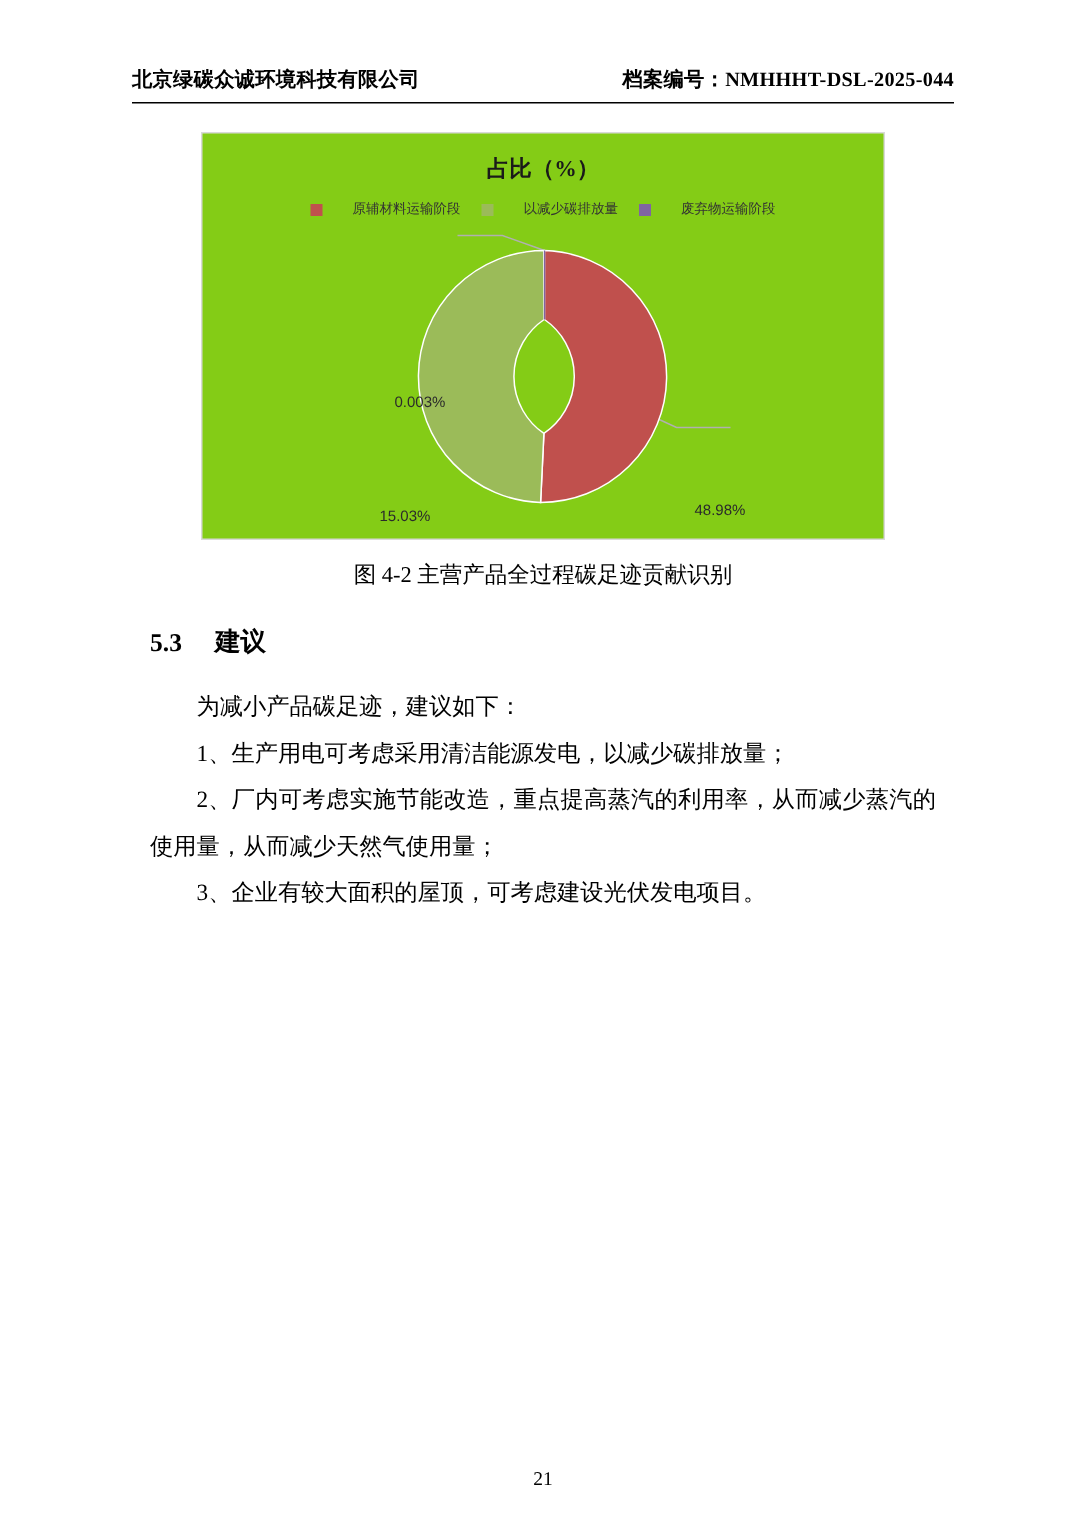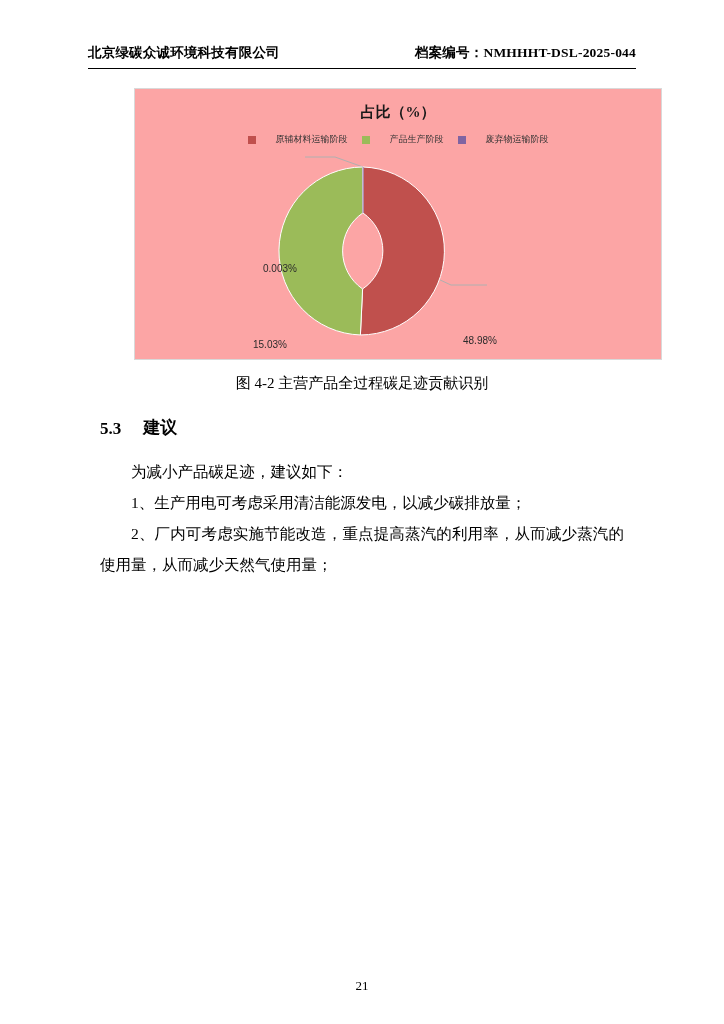--- a/index.html
+++ b/index.html
@@ -54,24 +54,24 @@
     width: 548px;
     height: 1px;
     background: #000;
   }
 
   
   .figure-box {
     position: absolute;
     left: 134px;
     top: 88px;
-    width: 528px;
+    width: 456px;
     height: 272px;
     border: 1px solid #d9d9d9;
-    background: #fca5a5;
+    background: #84cc16;
     box-sizing: border-box;
   }
   .chart-title {
     position: absolute;
     top: 14px;
     left: 0;
     width: 100%;
     text-align: center;
     font-size: 15px;
     font-weight: bold;
@@ -194,21 +194,21 @@
 
     <div class="chart-title">占比（%）</div>
 
     <div class="legend">
       <div class="legend-item">
         <span class="legend-swatch" style="background:#c0504d"></span>
         <span>原辅材料运输阶段</span>
       </div>
       <div class="legend-item">
         <span class="legend-swatch" style="background:#9bbb59"></span>
-        <span>产品生产阶段</span>
+        <span>以减少碳排放量</span>
       </div>
       <div class="legend-item">
         <span class="legend-swatch" style="background:#8064a2"></span>
         <span>废弃物运输阶段</span>
       </div>
     </div>
 
     <div class="donut-wrap">
       <svg width="456" height="200" viewBox="0 0 456 200">
 
@@ -240,17 +240,18 @@
 
   <div class="section-heading">
     <span>5.3</span>
     <span>建议</span>
   </div>
 
   <div class="body-text">
     <p class="indent">为减小产品碳足迹，建议如下：</p>
     <p class="indent">1、生产用电可考虑采用清洁能源发电，以减少碳排放量；</p>
     <p class="indent">2、厂内可考虑实施节能改造，重点提高蒸汽的利用率，从而减少蒸汽的使用量，从而减少天然气使用量；</p>
+    <p class="indent">3、企业有较大面积的屋顶，可考虑建设光伏发电项目。</p>
   </div>
 
   <div class="page-number">21</div>
 
 </div>
 
 </body></html>

